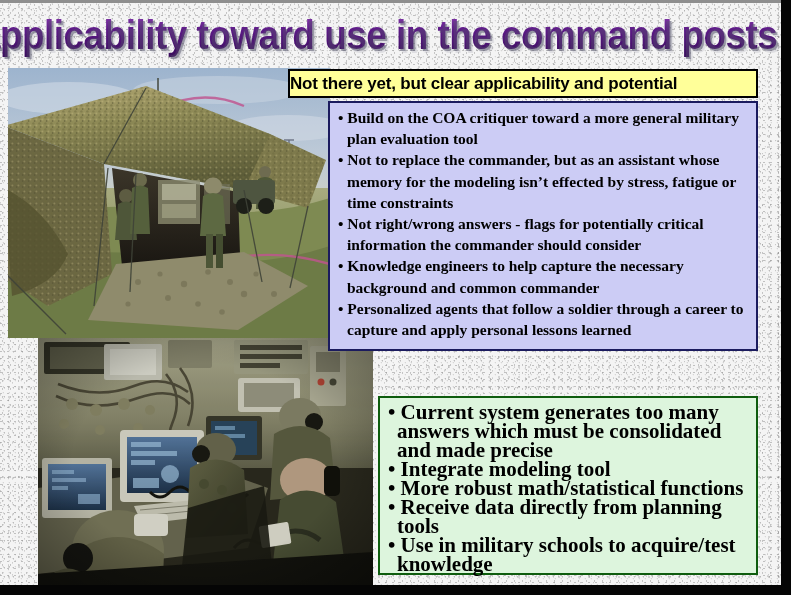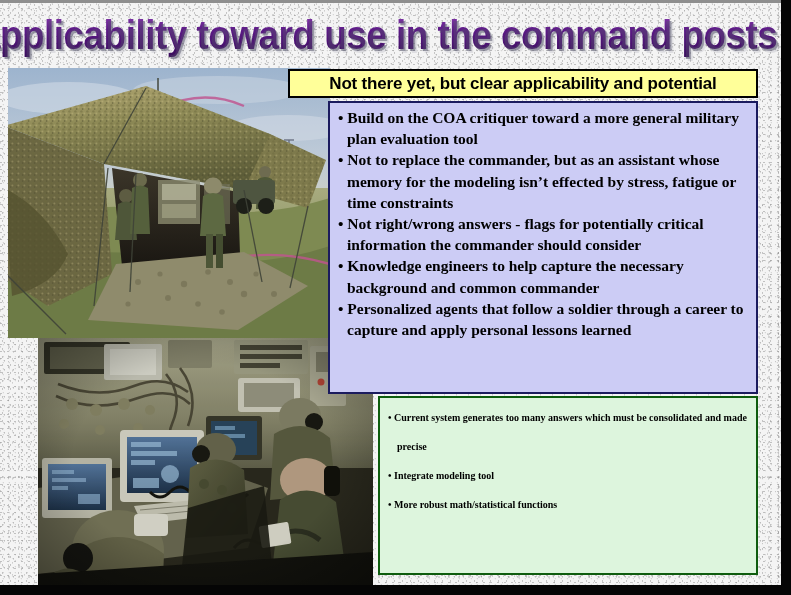--- a/index.html
+++ b/index.html
@@ -111,36 +111,36 @@
   
   #banner-yellow {
     position: absolute;
     left: 288px; top: 69px;
     width: 470px; height: 29px;
     background: #ffff99;
     border: 2px solid #000000;
     box-sizing: border-box;
     display: flex;
     align-items: center;
-    justify-content: center;
+    justify-content: flex-start;
     z-index: 25;
   }
   #banner-yellow .banner-label {
     font-family: "Liberation Sans", sans-serif;
     font-weight: bold;
     font-size: 17px;
     color: #000000;
     white-space: nowrap;
     letter-spacing: -0.2px;
   }
 
   #box-lavender {
     position: absolute;
     left: 328px; top: 101px;
-    width: 430px; height: 293px;
+    width: 430px; height: 250px;
     background: #ccccf5;
     border: 2px solid #1b1b5e;
     box-sizing: border-box;
     padding: 4px 6px 0 8px;
     z-index: 26;
   }
 
   #box-green {
     position: absolute;
     left: 378px; top: 396px;
@@ -161,22 +161,22 @@
     font-family: "Liberation Serif", serif;
     font-weight: bold;
     color: #000000;
     font-size: 15.5px;
     line-height: 21.2px;
     text-indent: -9px;
     padding-left: 9px;
     margin: 0 0 0 0;
   }
   #box-green .bullet-item {
-    font-size: 10px;
-    line-height: 29px;
+    font-size: 21px;
+    line-height: 19px;
   }
   .bullet-item::before {
     content: "\2022\00a0";
   }
 </style>
 </head>
 <body>
 
 <div id="slide">
 
@@ -456,18 +456,20 @@
       <li class="bullet-item">Knowledge engineers to help capture the necessary background and common commander</li>
       <li class="bullet-item">Personalized agents that follow a soldier through a career to capture and apply personal lessons learned</li>
     </ul>
   </div>
 
   <div id="box-green">
     <ul class="bullet-list">
       <li class="bullet-item">Current system generates too many answers which must be consolidated and made precise</li>
       <li class="bullet-item">Integrate modeling tool</li>
       <li class="bullet-item">More robust math/statistical functions</li>
+      <li class="bullet-item">Receive data directly from planning tools</li>
+      <li class="bullet-item">Use in military schools to acquire/test knowledge</li>
     </ul>
   </div>
 
   <div class="frame-right"></div>
   <div class="frame-bottom"></div>
 </div>
 
 </body></html>

